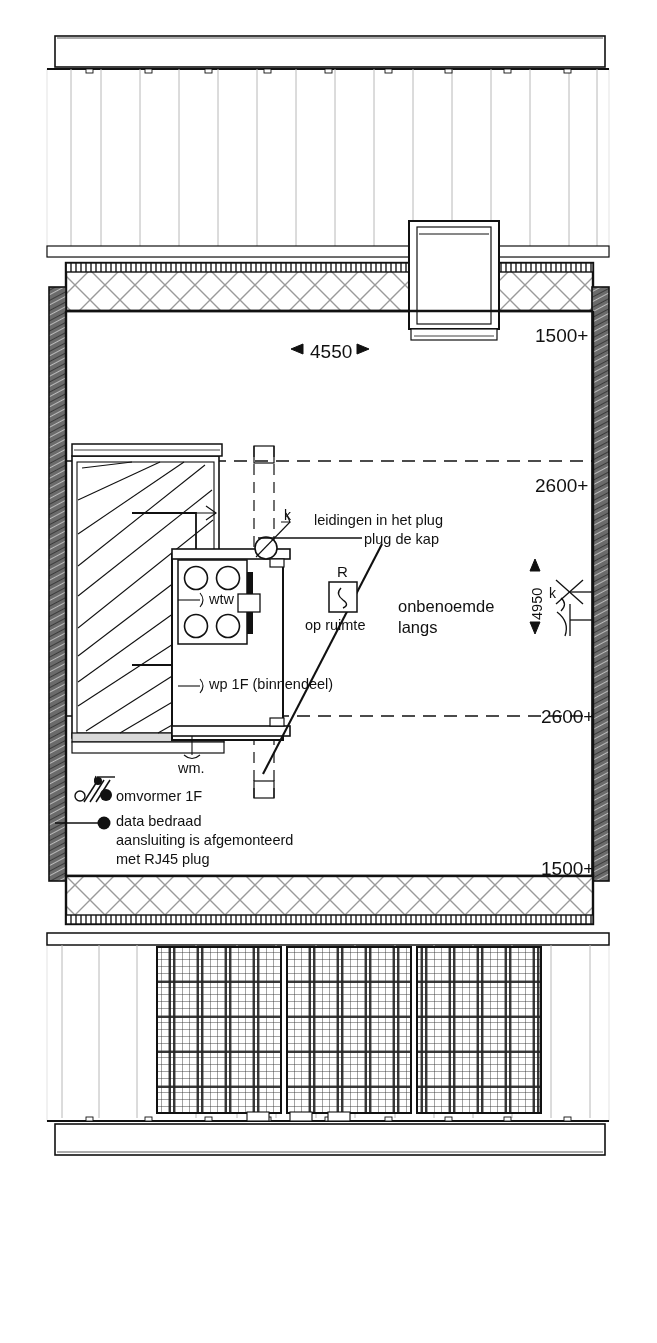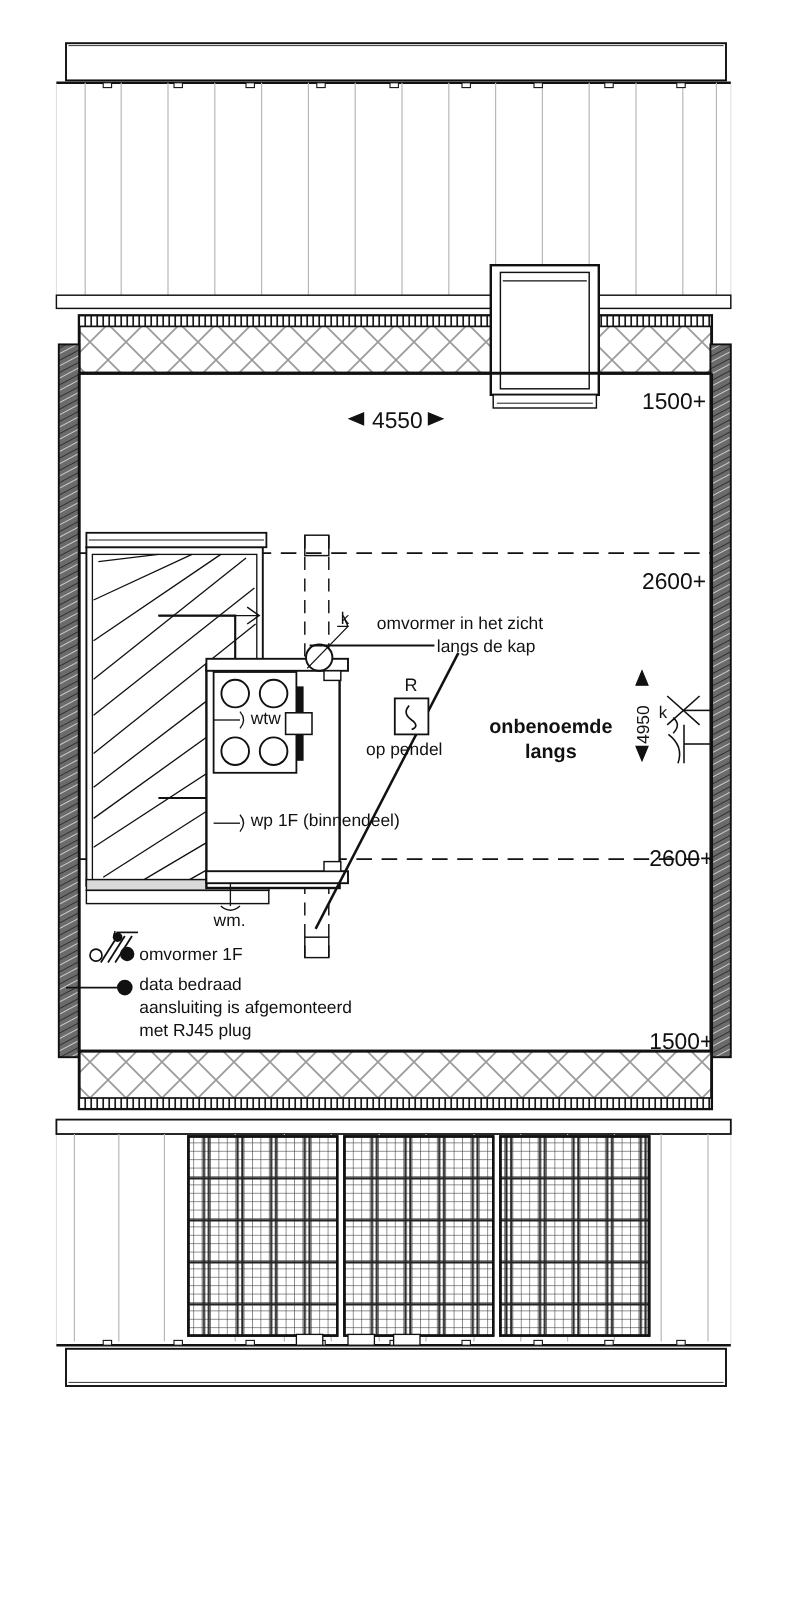--- a/index.html
+++ b/index.html
@@ -26,21 +26,21 @@
   }
   .txt {
     position: absolute;
     color: #111111;
     white-space: pre;
     font-family: "Liberation Sans", sans-serif;
     line-height: 1.18;
   }
   .t-dim      { font-size: 19px; }
   .t-label    { font-size: 14.5px; }
-  .t-room     { font-size: 16.5px; font-weight: bold; text-align: center; }
+  .t-room     { font-size: 16.5px; font-weight: normal; text-align: left; }
   .t-k        { font-size: 14px; }
   .t-r        { font-size: 15px; }
   .t-vert {
     transform: rotate(-90deg);
     transform-origin: left top;
     font-size: 14.5px;
   }
 </style>
 </head>
 <body>
@@ -359,27 +359,27 @@
   <div class="txt t-dim" style="left:535px; top:475px;">2600+</div>
 
   <div class="txt t-dim" style="left:541px; top:706px;">2600+</div>
 
   <div class="txt t-dim" style="left:541px; top:858px;">1500+</div>
 
   <div class="txt t-k" style="left:284px; top:507px;">k</div>
 
   <div class="txt t-k" style="left:549px; top:585px;">k</div>
 
-  <div class="txt t-label" style="left:314px; top:512px;">omvormer in het zicht</div>
-
-  <div class="txt t-label" style="left:364px; top:531px;">langs de kap</div>
+  <div class="txt t-label" style="left:314px; top:512px;">leidingen in het plug</div>
+
+  <div class="txt t-label" style="left:364px; top:531px;">plug de kap</div>
 
   <div class="txt t-r" style="left:337px; top:563px;">R</div>
 
-  <div class="txt t-label" style="left:305px; top:617px;">op pendel</div>
+  <div class="txt t-label" style="left:305px; top:617px;">op ruimte</div>
 
   <div class="txt t-room" style="left:398px; top:597px; width:122px;">onbenoemde</div>
 
   <div class="txt t-room" style="left:398px; top:618px; width:122px;">langs</div>
 
   <div class="txt t-label" style="left:209px; top:591px;text-align:right;">wtw</div>
 
   <div class="txt t-label" style="left:209px; top:676px;">wp 1F (binnendeel)</div>
 
   <div class="txt t-label" style="left:178px; top:760px;">wm.</div>

